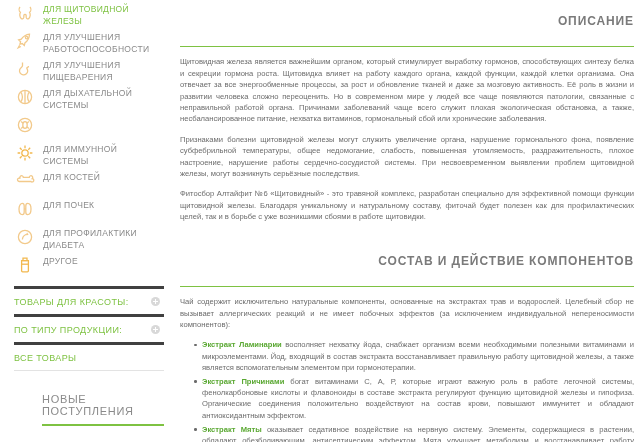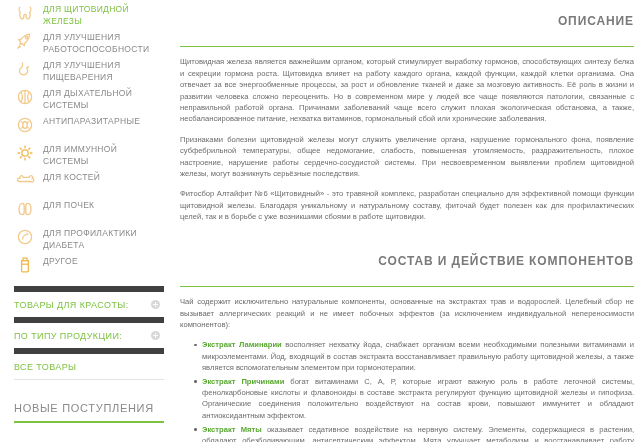--- a/index.html
+++ b/index.html
@@ -65,21 +65,21 @@
 
   .sec-list {
     list-style: none;
     margin: 6px 0 0 0;
     padding: 0;
   }
   .sec-row {
     display: flex;
     align-items: center;
     justify-content: space-between;
-    border-top: 6px solid #404040;
+    border-top: 3px solid #404040;
     height: 25px;
     padding-right: 4px;
   }
   .sec-row.last { border-bottom: 1px solid #e3e3e3; }
   .sec-label {
     font-size: 9px;
     letter-spacing: 0.4px;
     color: #7ec242;
     text-transform: uppercase;
   }
@@ -97,21 +97,21 @@
     position: absolute;
     background: #ffffff;
   }
   .sec-plus::before {
     left: 2px; right: 2px; top: 4px; height: 1px;
   }
   .sec-plus::after {
     top: 2px; bottom: 2px; left: 4px; width: 1px;
   }
 
-  .new-block { margin-top: 22px; }
+  .new-block { margin-top: 22px; margin-left: 28px; }
   .new-title {
     font-size: 11px;
     letter-spacing: 0.7px;
     color: #8a8a8a;
     text-transform: uppercase;
     padding-bottom: 7px;
   }
   .new-rule {
     height: 2px;
     background: #7ec242;
@@ -229,21 +229,20 @@
       </li>
 
       <li class="cat-item">
         <span class="cat-icon">
           <svg width="20" height="20" viewBox="0 0 20 20" fill="none" stroke="#f2c98a" stroke-width="1.3">
             <circle cx="10" cy="10" r="6.6"></circle>
             <ellipse cx="10" cy="10" rx="2.2" ry="3.4"></ellipse>
             <path d="M6.2 6.6l1.8 1.6M13.8 6.6l-1.8 1.6M6.2 13.4l1.8-1.6M13.8 13.4l-1.8-1.6"></path>
           </svg>
         </span>
-        <span class="cat-label">АНТИПАРАЗИТАРНЫЕ</span>
       </li>
 
       <li class="cat-item">
         <span class="cat-icon">
           <svg width="20" height="20" viewBox="0 0 20 20" fill="none" stroke="#f2b84e" stroke-width="1.3">
             <circle cx="10" cy="10" r="3.2"></circle>
             <path d="M10 2.6v2.6M10 14.8v2.6M2.6 10h2.6M14.8 10h2.6M4.8 4.8l1.9 1.9M13.3 13.3l1.9 1.9M15.2 4.8l-1.9 1.9M6.7 13.3l-1.9 1.9"></path>
           </svg>
         </span>
         <span class="cat-label">ДЛЯ ИММУННОЙ СИСТЕМЫ</span>

